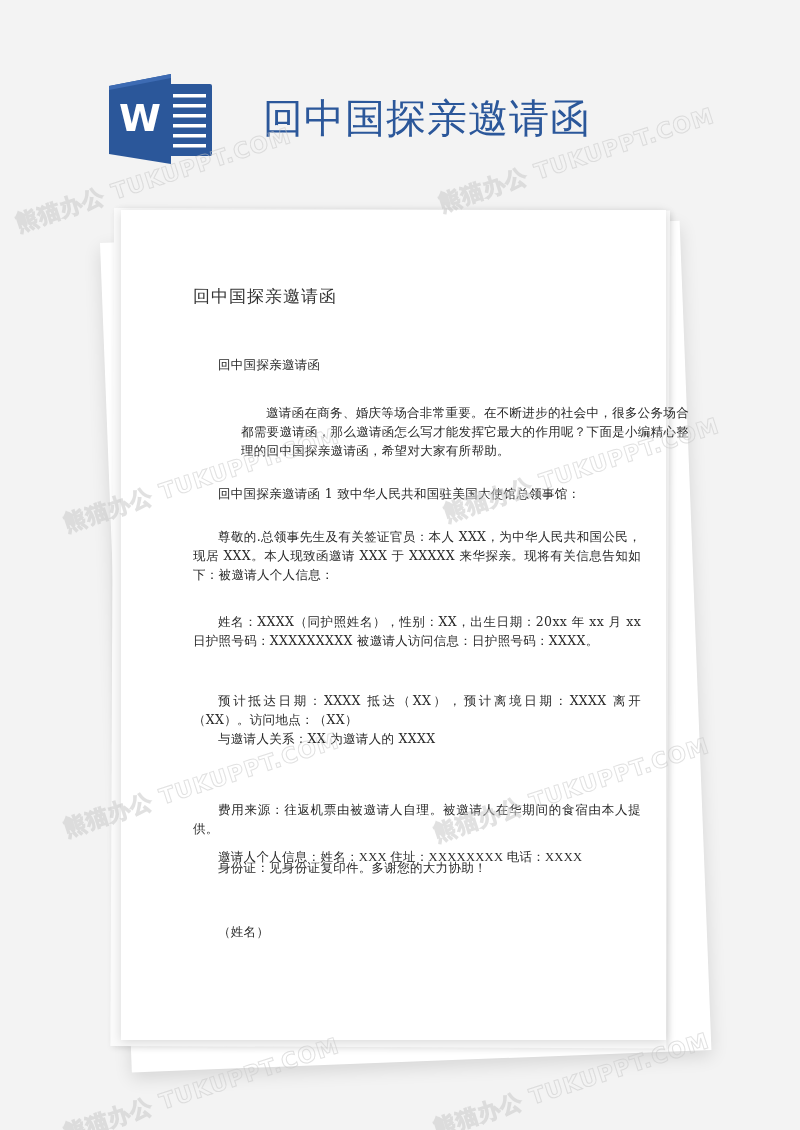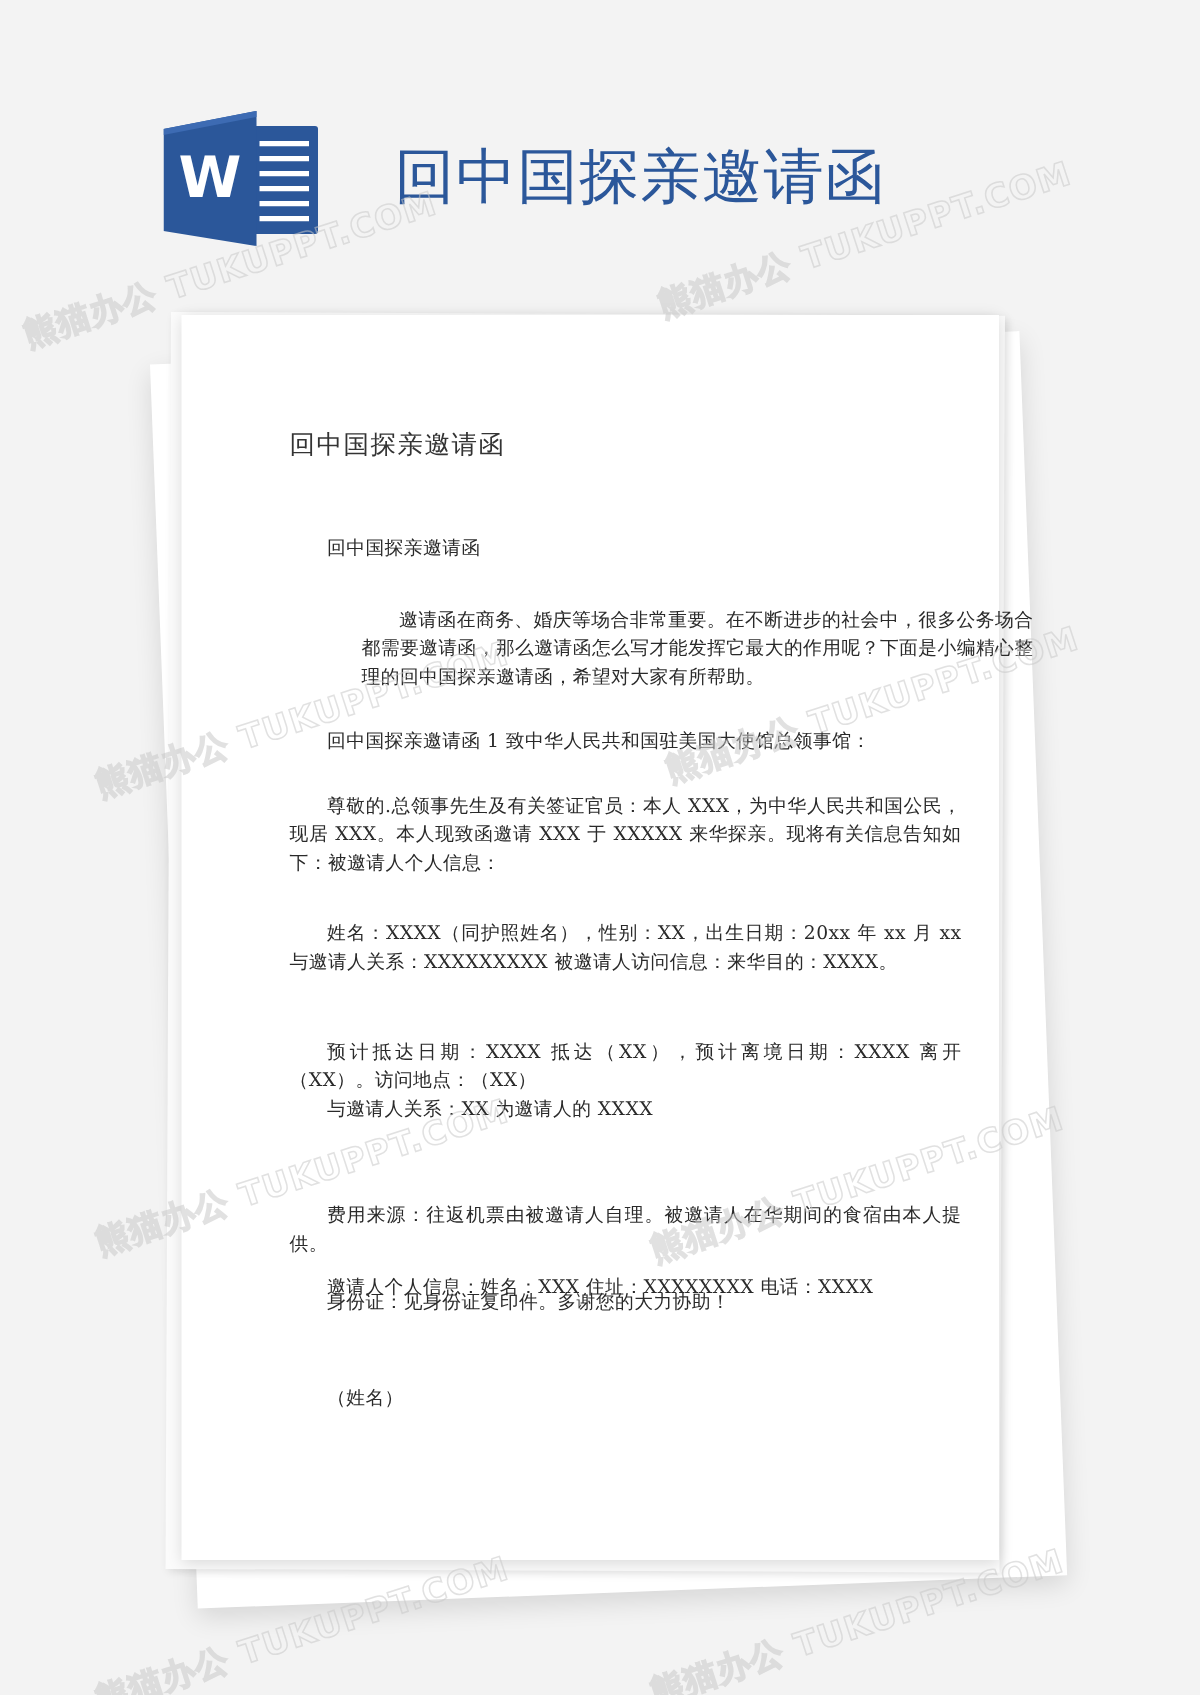--- a/index.html
+++ b/index.html
@@ -145,25 +145,25 @@
 <div class="sheet-back-right"></div>
 
 <div class="sheet-front">
   <div class="doc-title">回中国探亲邀请函</div>
 
   <div class="doc-body">
     <p class="para indent" style="top:145px;">回中国探亲邀请函</p>
     <p class="para indent" style="top:193px;margin-left:48px;">邀请函在商务、婚庆等场合非常重要。在不断进步的社会中，很多公务场合都需要邀请函，那么邀请函怎么写才能发挥它最大的作用呢？下面是小编精心整理的回中国探亲邀请函，希望对大家有所帮助。</p>
     <p class="para indent" style="top:274px;">回中国探亲邀请函 1 致中华人民共和国驻美国大使馆总领事馆：</p>
     <p class="para indent" style="top:317px;">尊敬的.总领事先生及有关签证官员：本人 XXX，为中华人民共和国公民，现居 XXX。本人现致函邀请 XXX 于 XXXXX 来华探亲。现将有关信息告知如下：被邀请人个人信息：</p>
-    <p class="para indent" style="top:402px;">姓名：XXXX（同护照姓名），性别：XX，出生日期：20xx 年 xx 月 xx 与邀请人关系：XXXXXXXXX 被邀请人访问信息：来华目的：XXXX。</p>
+    <p class="para indent" style="top:402px;">姓名：XXXX（同护照姓名），性别：XX，出生日期：20xx 年 xx 月 xx 日护照号码：XXXXXXXXX 被邀请人访问信息：日护照号码：XXXX。</p>
     <p class="para indent" style="top:465px;margin-top:16px;">预计抵达日期：XXXX 抵达（XX），预计离境日期：XXXX 离开（XX）。访问地点：（XX）</p>
     <p class="para indent" style="top:519px;">与邀请人关系：XX 为邀请人的 XXXX</p>
     <p class="para indent" style="top:590px;">费用来源：往返机票由被邀请人自理。被邀请人在华期间的食宿由本人提供。</p>
-    <p class="para indent" style="top:638px;">邀请人个人信息：姓名：XXX 住址：XXXXXXXX 电话：XXXX</p>
+    <p class="para indent" style="top:638px;font-family:Liberation Serif, serif;">邀请人个人信息：姓名：XXX 住址：XXXXXXXX 电话：XXXX</p>
     <p class="para indent" style="top:648px;">身份证：见身份证复印件。多谢您的大力协助！</p>
     <p class="para indent" style="top:712px;">（姓名）</p>
   </div>
 </div>
 
 <div class="watermark" style="left:12px;top:210px;">熊猫办公 TUKUPPT.COM</div>
 <div class="watermark" style="left:435px;top:190px;">熊猫办公 TUKUPPT.COM</div>
 <div class="watermark" style="left:60px;top:510px;">熊猫办公 TUKUPPT.COM</div>
 <div class="watermark" style="left:440px;top:500px;">熊猫办公 TUKUPPT.COM</div>
 <div class="watermark" style="left:60px;top:815px;">熊猫办公 TUKUPPT.COM</div>

